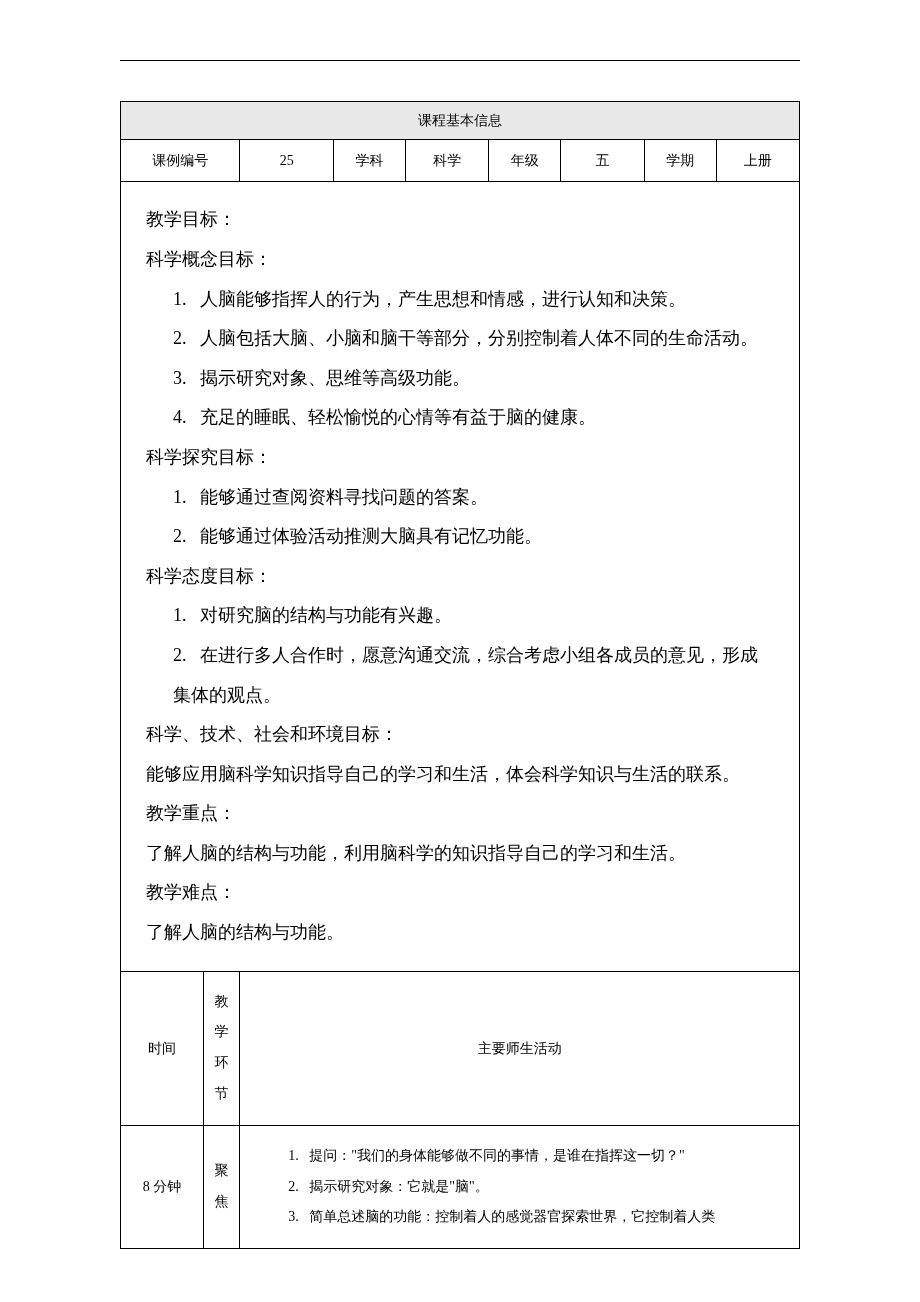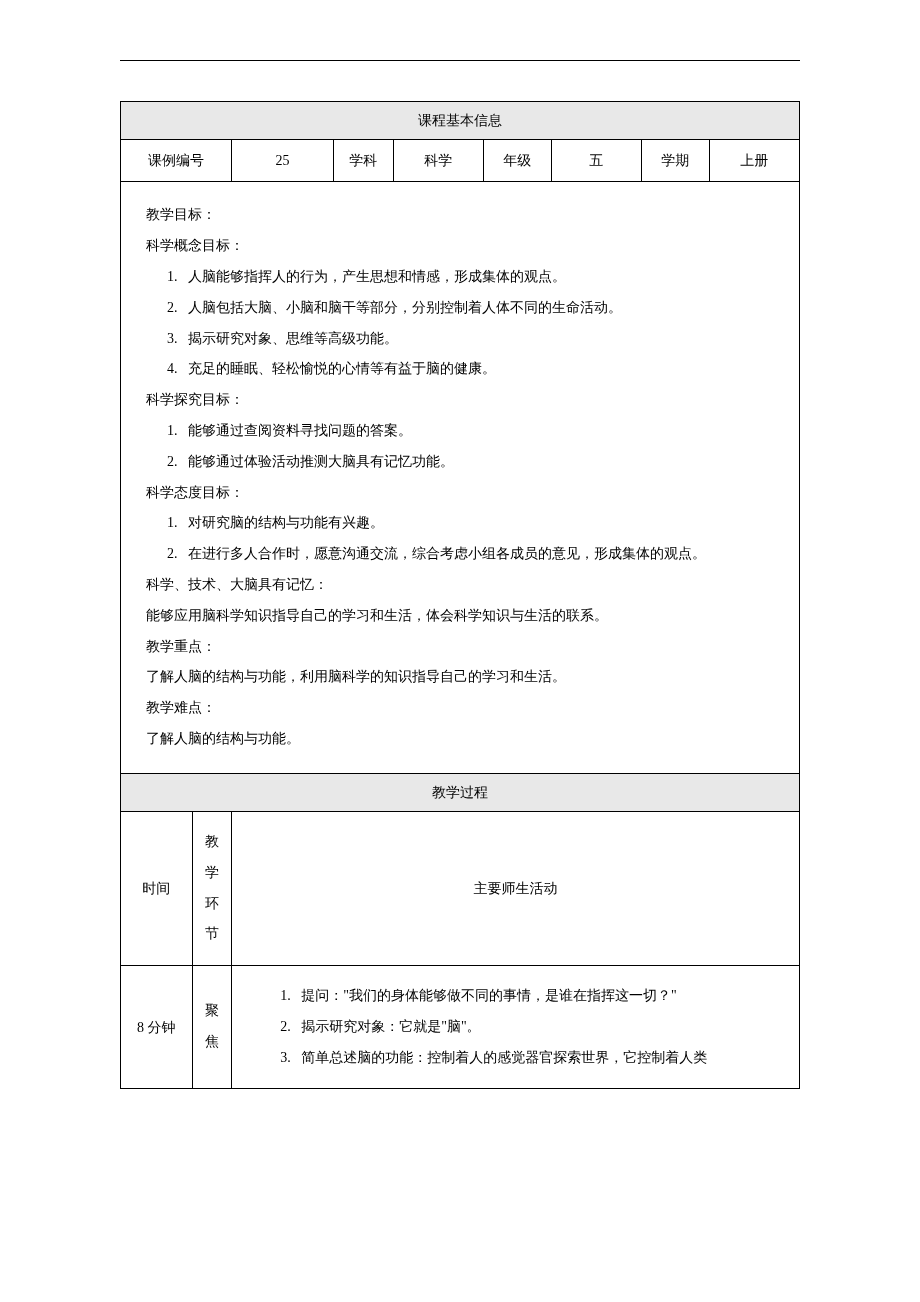--- a/index.html
+++ b/index.html
@@ -24,38 +24,38 @@
       width: 100%;
       margin-bottom: 40px;
     }
     table {
       border-collapse: collapse;
       width: 100%;
       font-size: 14px;
     }
     td {
       border: 1px solid #000;
-      padding: 8px 12px;
+      padding: 8px 20px;
       vertical-align: middle;
       line-height: 1.8;
     }
     .section-header {
       background: #e8e8e8;
       text-align: center;
       font-size: 14px;
       padding: 6px;
     }
     .label-cell {
       text-align: center;
       white-space: nowrap;
     }
     .content-block {
       padding: 18px 25px;
       line-height: 2.2;
-      font-size: 14px;
+      font-size: 18px;
     }
     .content-block p {
       margin: 0;
     }
     .list-item {
       padding-left: 1.5em;
     }
     .vertical-text {
       text-align: center;
       line-height: 2.2;
@@ -98,47 +98,44 @@
       <td class="label-cell" style="width:80px">上册</td>
     </tr>
 
 
 
     <tr>
       <td colspan="9" class="content-block">
         <p>教学目标：</p>
 
         <p>科学概念目标：</p>
-        <p class="list-item">1.&nbsp;&nbsp;&nbsp;<span>人脑能够指挥人的行为，产生思想和情感，形成集体的观点。</span></p>
+        <p class="list-item">1.&nbsp;&nbsp;&nbsp;<span>人脑能够指挥人的行为，产生思想和情感，进行认知和决策。</span></p>
         <p class="list-item">2.&nbsp;&nbsp;&nbsp;<span>人脑包括大脑、小脑和脑干等部分，分别控制着人体不同的生命活动。</span></p>
         <p class="list-item">3.&nbsp;&nbsp;&nbsp;<span>揭示研究对象、思维等高级功能。</span></p>
         <p class="list-item">4.&nbsp;&nbsp;&nbsp;<span>充足的睡眠、轻松愉悦的心情等有益于脑的健康。</span></p>
 
         <p>科学探究目标：</p>
         <p class="list-item">1.&nbsp;&nbsp;&nbsp;<span>能够通过查阅资料寻找问题的答案。</span></p>
         <p class="list-item">2.&nbsp;&nbsp;&nbsp;<span>能够通过体验活动推测大脑具有记忆功能。</span></p>
 
         <p>科学态度目标：</p>
         <p class="list-item">1.&nbsp;&nbsp;&nbsp;<span>对研究脑的结构与功能有兴趣。</span></p>
         <p class="list-item">2.&nbsp;&nbsp;&nbsp;<span>在进行多人合作时，愿意沟通交流，综合考虑小组各成员的意见，形成集体的观点。</span></p>
 
-        <p>科学、技术、大脑具有记忆：</p>
+        <p>科学、技术、社会和环境目标：</p>
         <p>能够应用脑科学知识指导自己的学习和生活，体会科学知识与生活的联系。</p>
 
         <p>教学重点：</p>
         <p>了解人脑的结构与功能，利用脑科学的知识指导自己的学习和生活。</p>
 
         <p>教学难点：</p>
         <p>了解人脑的结构与功能。</p>
       </td>
     </tr>
 
-    <tr>
-      <td colspan="9" class="section-header">教学过程</td>
-    </tr>
 
     <tr>
       <td class="label-cell" style="width:50px">时间</td>
       <td class="vertical-text" style="width:35px">
         <span>教</span>
         <span>学</span>
         <span>环</span>
         <span>节</span>
       </td>
       <td colspan="7" class="label-cell">主要师生活动</td>

